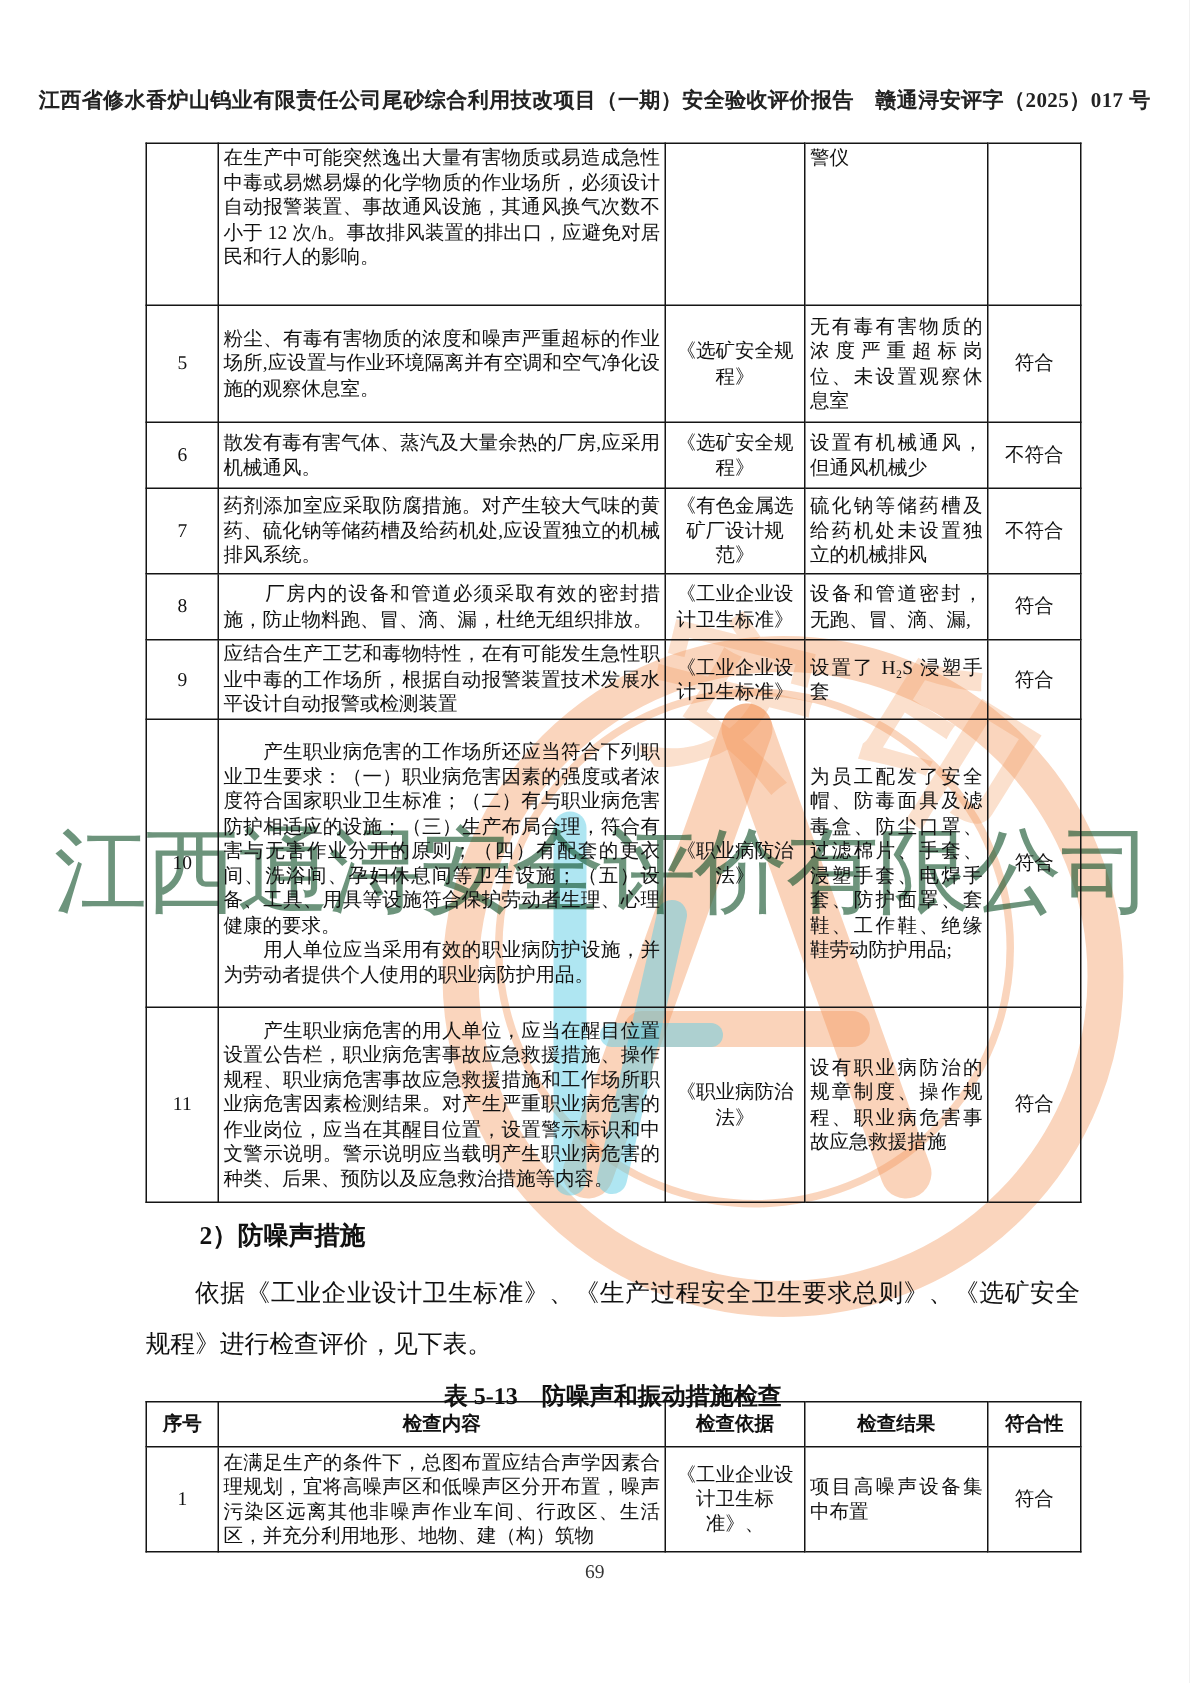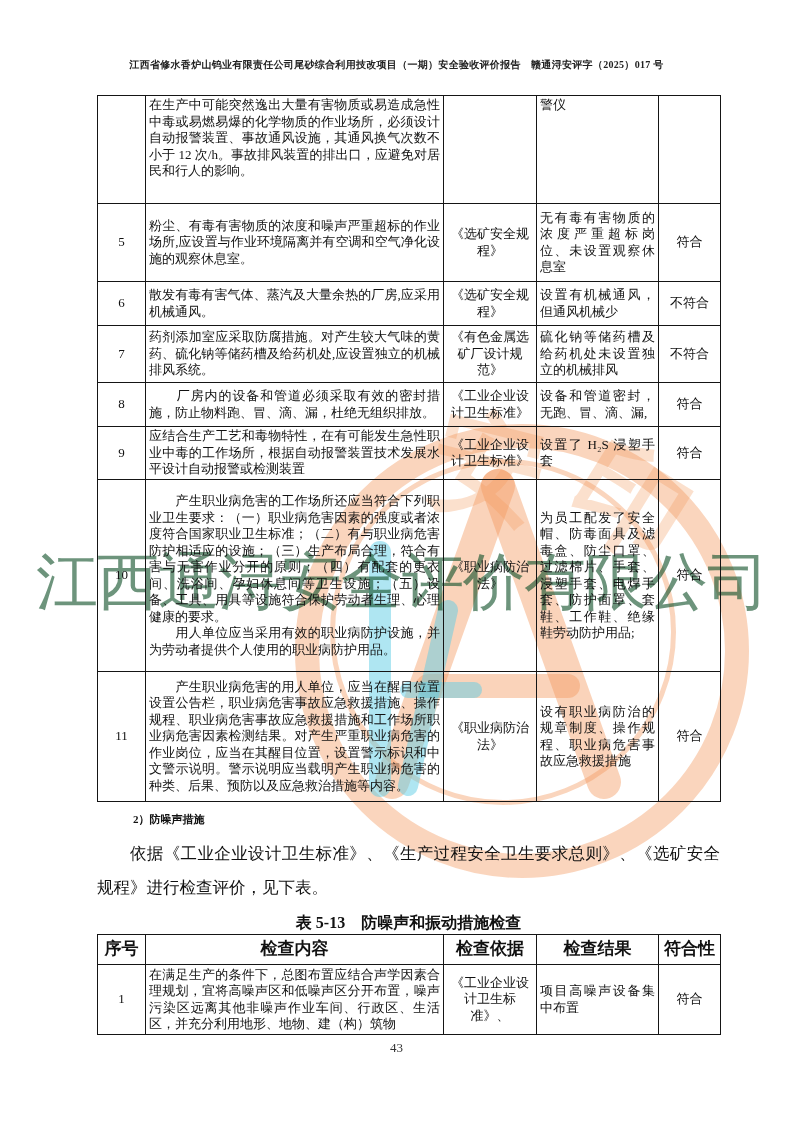--- a/index.html
+++ b/index.html
@@ -18,47 +18,47 @@
   .wm-char{position:absolute;font-size:112px;font-weight:bold;color:rgba(242,151,91,.30);
     font-family:"Liberation Serif",serif;line-height:1;}
   .wm-char1{left:432px;top:412px;transform:rotate(14deg);}
   .wm-char2{left:575px;top:446px;transform:rotate(32deg);}
   .wm-text{position:absolute;left:36px;top:548px;width:724px;font-size:62px;line-height:1.1;
     color:#14532d;opacity:.62;white-space:nowrap;letter-spacing:-1px;
     font-family:"Liberation Sans","DejaVu Sans",sans-serif;}
   
   .content{position:relative;z-index:1;}
   .doc-header{position:absolute;top:58px;left:0;width:100%;text-align:center;
-    font-size:10px;font-weight:bold;letter-spacing:.3px;color:#222;}
+    font-size:14px;font-weight:bold;letter-spacing:.3px;color:#222;}
   table.ctable{border-collapse:collapse;table-layout:fixed;width:623px;background:transparent;}
   .ctable td,.ctable th{border:1.5px solid #151515;padding:1px 3px;overflow:hidden;
     font-size:13px;line-height:16.5px;vertical-align:middle;background:transparent;}
   .c-num{width:45px;text-align:center;}
   .c-content{width:295px;text-align:justify;white-space:pre-wrap;}
   .c-basis{width:90px;text-align:center;}
   .c-result{width:119px;text-align:justify;margin-left:27px;}
   .c-conf{width:59px;text-align:center;margin-left:48px;}
   #table1{position:absolute;left:97px;top:95px;}
   #table1 tr:nth-child(1){height:108px;}
   #table1 tr:nth-child(1) .c-content,
   #table1 tr:nth-child(1) .c-result{vertical-align:top;}
   #table1 tr:nth-child(2){height:78px;}
   #table1 tr:nth-child(3){height:44px;}
   #table1 tr:nth-child(4){height:57px;}
   #table1 tr:nth-child(5){height:44px;}
   #table1 tr:nth-child(6){height:53px;}
   #table1 tr:nth-child(7){height:192px;}
   #table1 tr:nth-child(8){height:130px;}
   .section{position:absolute;left:97px;top:812px;width:623px;}
-  .sec-heading{font-size:11px;font-weight:bold;padding-left:36px;margin:0 0 10px 0;}
+  .sec-heading{font-size:17px;font-weight:bold;padding-left:36px;margin:0 0 10px 0;}
   .sec-para{font-size:16.5px;line-height:34px;text-align:justify;text-indent:2em;margin:0;}
   .sec-caption{font-size:16px;font-weight:bold;text-align:center;margin:8px 0 4px 0;}
   #table2{position:absolute;left:97px;top:934px;}
   #table2 thead tr{height:30px;}
-  #table2 thead th{font-size:17px;font-weight:bold;text-align:center;}
+  #table2 thead th{font-size:13px;font-weight:bold;text-align:center;}
   #table2 tbody tr:nth-child(1){height:70px;}
   .page-num{position:absolute;top:1040px;left:0;width:100%;text-align:center;
     font-size:13px;color:#333;}
 </style>
 </head>
 <body>
 
 <div class="page">
 
   <div class="wm">
@@ -190,16 +190,16 @@
     <tr>
       <td class="c-num">1</td>
       <td class="c-content">在满足生产的条件下，总图布置应结合声学因素合理规划，宜将高噪声区和低噪声区分开布置，噪声污染区远离其他非噪声作业车间、行政区、生活区，并充分利用地形、地物、建（构）筑物</td>
       <td class="c-basis">《工业企业设计卫生标准》、</td>
       <td class="c-result">项目高噪声设备集中布置</td>
       <td class="c-conf">符合</td>
     </tr>
   </tbody>
     </table>
 
-    <div class="page-num">43</div>
+    <div class="page-num">69</div>
   </div>
 
 </div>
 
 </body></html>

